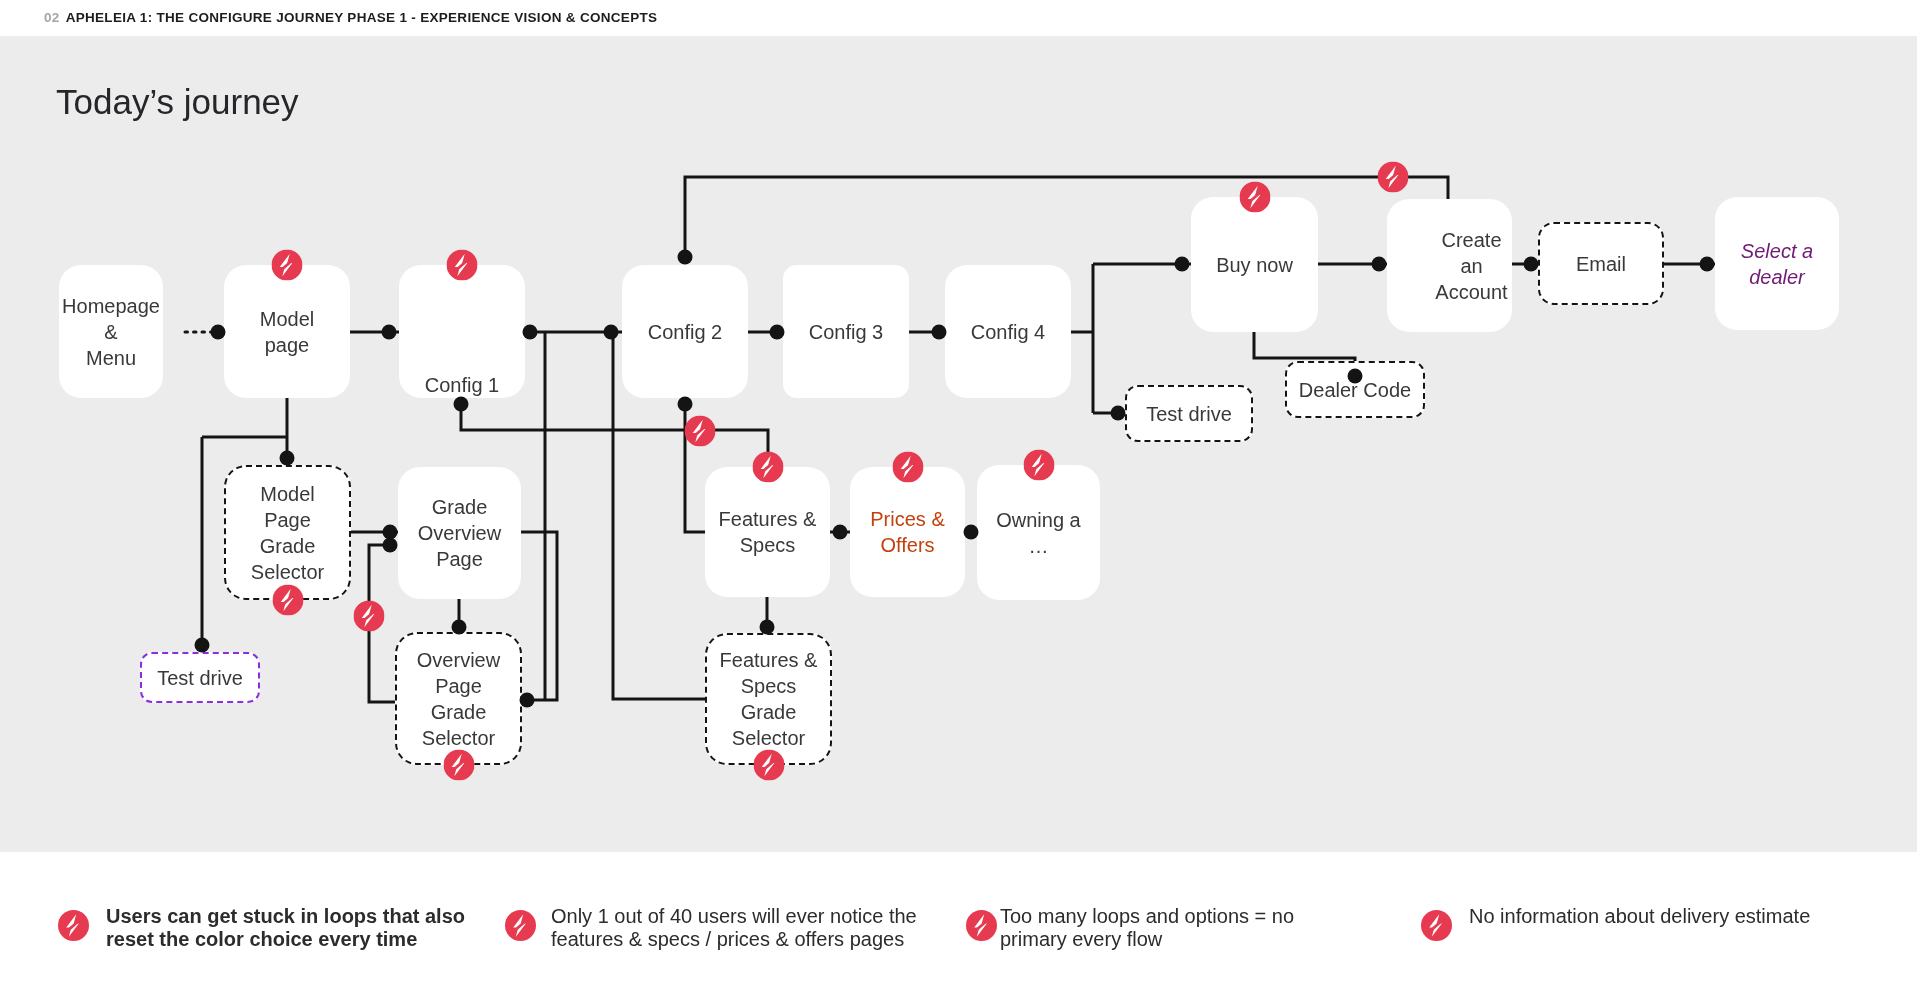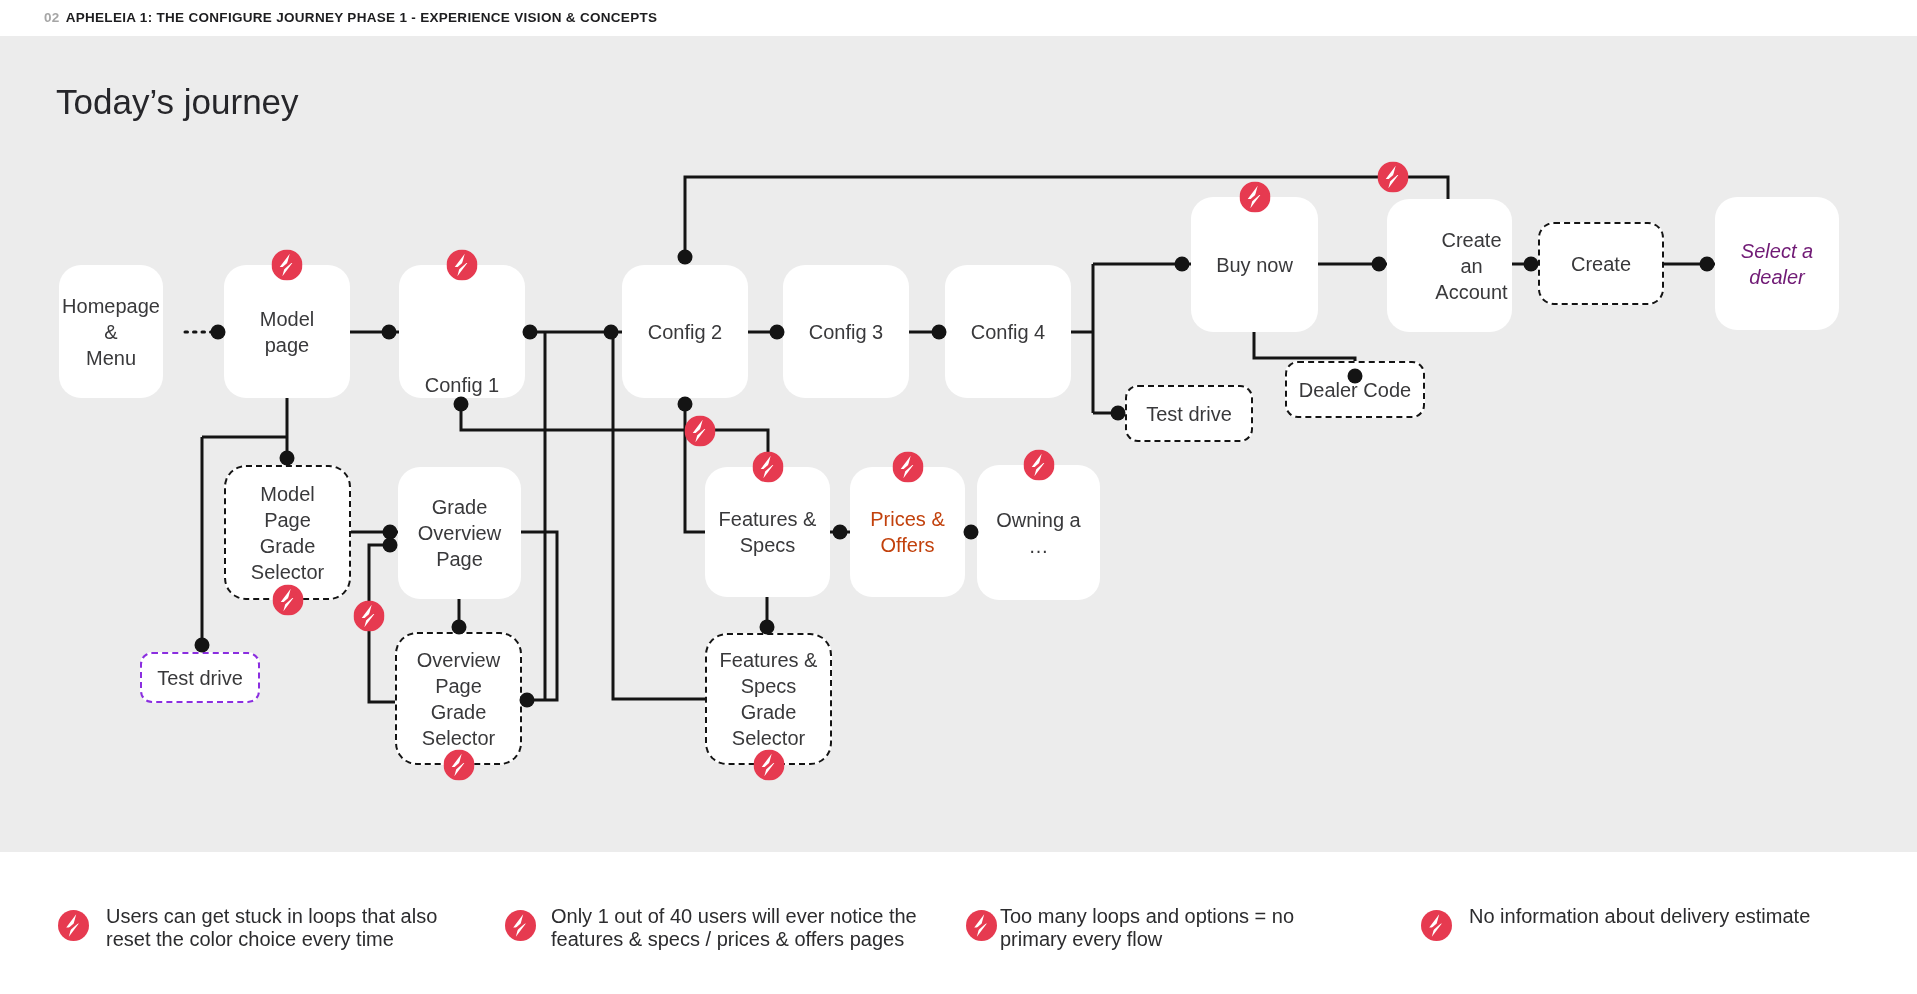--- a/index.html
+++ b/index.html
@@ -73,35 +73,35 @@
       <div class="node solid" style="left: 224px; top: 265px; width: 126px; height: 133px; border-radius: 22px; color: rgb(57, 57, 59);">
         <div>Model</div>
         <div>page</div>
       </div>
       <div class="node solid" style="left: 399px; top: 265px; width: 126px; height: 133px; border-radius: 22px; color: rgb(57, 57, 59); justify-content: flex-end;">
         <div>Config 1</div>
       </div>
       <div class="node solid" style="left: 622px; top: 265px; width: 126px; height: 133px; border-radius: 22px; color: rgb(57, 57, 59);">
         <div>Config 2</div>
       </div>
-      <div class="node solid" style="left: 783px; top: 265px; width: 126px; height: 133px; border-radius: 22px; color: rgb(57, 57, 59);">
+      <div class="node solid" style="left: 783px; top: 265px; width: 126px; height: 133px; border-radius: 14px; color: rgb(57, 57, 59);">
         <div>Config 3</div>
       </div>
       <div class="node solid" style="left: 945px; top: 265px; width: 126px; height: 133px; border-radius: 22px; color: rgb(57, 57, 59);">
         <div>Config 4</div>
       </div>
       <div class="node solid" style="left: 1191px; top: 197px; width: 127px; height: 135px; border-radius: 22px; color: rgb(57, 57, 59);">
         <div>Buy now</div>
       </div>
       <div class="node solid" style="left: 1387px; top: 199px; width: 125px; height: 133px; border-radius: 22px; color: rgb(57, 57, 59); padding-left: 44px;">
         <div>Create an</div>
         <div>Account</div>
       </div>
       <div class="node dashed" style="left: 1538px; top: 222px; width: 126px; height: 83px; border-radius: 16px; color: rgb(57, 57, 59);">
-        <div>Create</div>
+        <div>Email</div>
       </div>
       <div class="node solid" style="left: 1715px; top: 197px; width: 124px; height: 133px; border-radius: 22px; color: #701a75; font-style: italic;">
         <div>Select a</div>
         <div>dealer</div>
       </div>
       <div class="node dashed" style="left: 1125px; top: 385px; width: 128px; height: 57px; border-radius: 13px; color: rgb(57, 57, 59);">
         <div>Test drive</div>
       </div>
       <div class="node dashed" style="left: 1285px; top: 361px; width: 140px; height: 57px; border-radius: 13px; color: rgb(57, 57, 59);">
         <div>Dealer Code</div>
@@ -254,21 +254,21 @@
       <div class="flash-icon" style="left: 700px; top: 431px;">
         <svg viewBox="0 0 32 32">
           <circle cx="16" cy="16" r="16" fill="#e63a50"></circle>
           <path d="M18.8 4.5 L8.5 18 h5.2 l-2.5 9.5 L21.5 14 h-5.3 z" fill="#ffffff"></path>
           <line x1="7.5" y1="23.5" x2="24.5" y2="8.5" stroke="#e63a50" stroke-width="3"></line>
         </svg>
       </div>
     </div>
 
   <div id="annotations">
-      <div class="annotation" style="left: 58px; top: 905px; gap: 17px;">
+      <div class="annotation" style="left: 58px; top: 905px; gap: 17px; font-weight: bold;">
         <div class="flash-wrap">
           <svg viewBox="0 0 32 32">
             <circle cx="16" cy="16" r="16" fill="#e63a50"></circle>
             <path d="M18.8 4.5 L8.5 18 h5.2 l-2.5 9.5 L21.5 14 h-5.3 z" fill="#ffffff"></path>
             <line x1="7.5" y1="23.5" x2="24.5" y2="8.5" stroke="#e63a50" stroke-width="3"></line>
           </svg>
         </div>
         <div class="txt">
           <div>Users can get stuck in loops that also</div>
           <div>reset the color choice every time</div>

